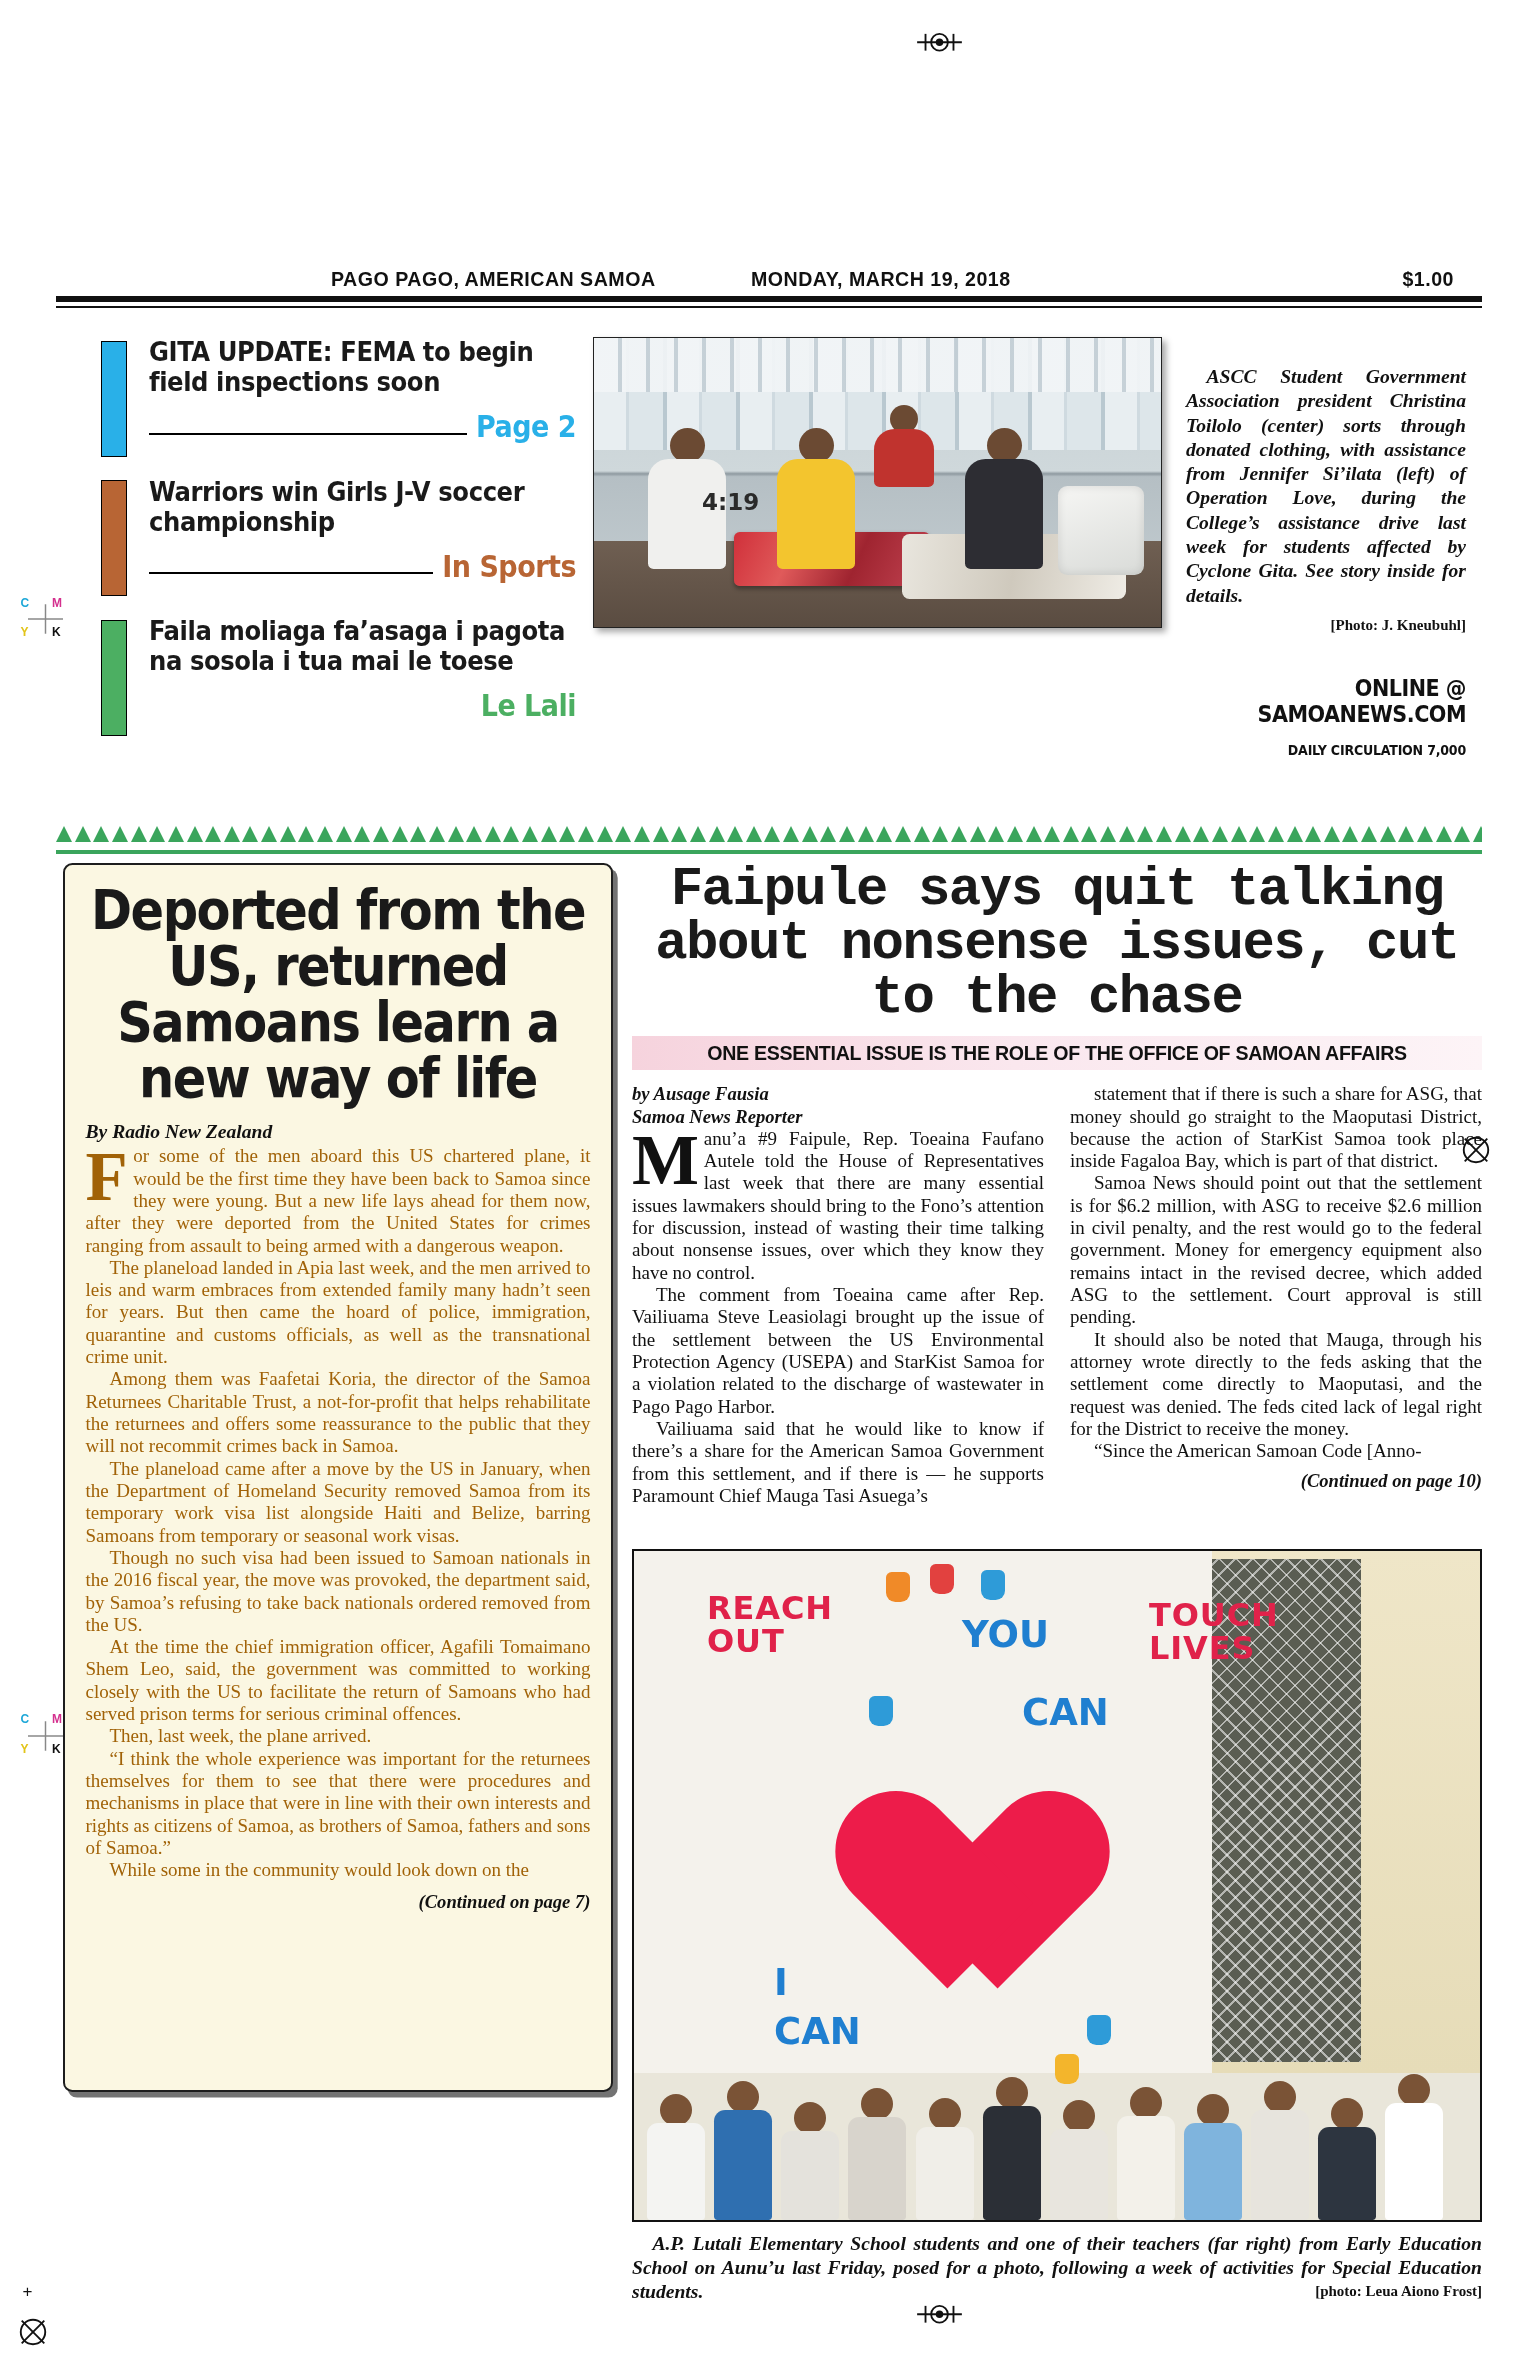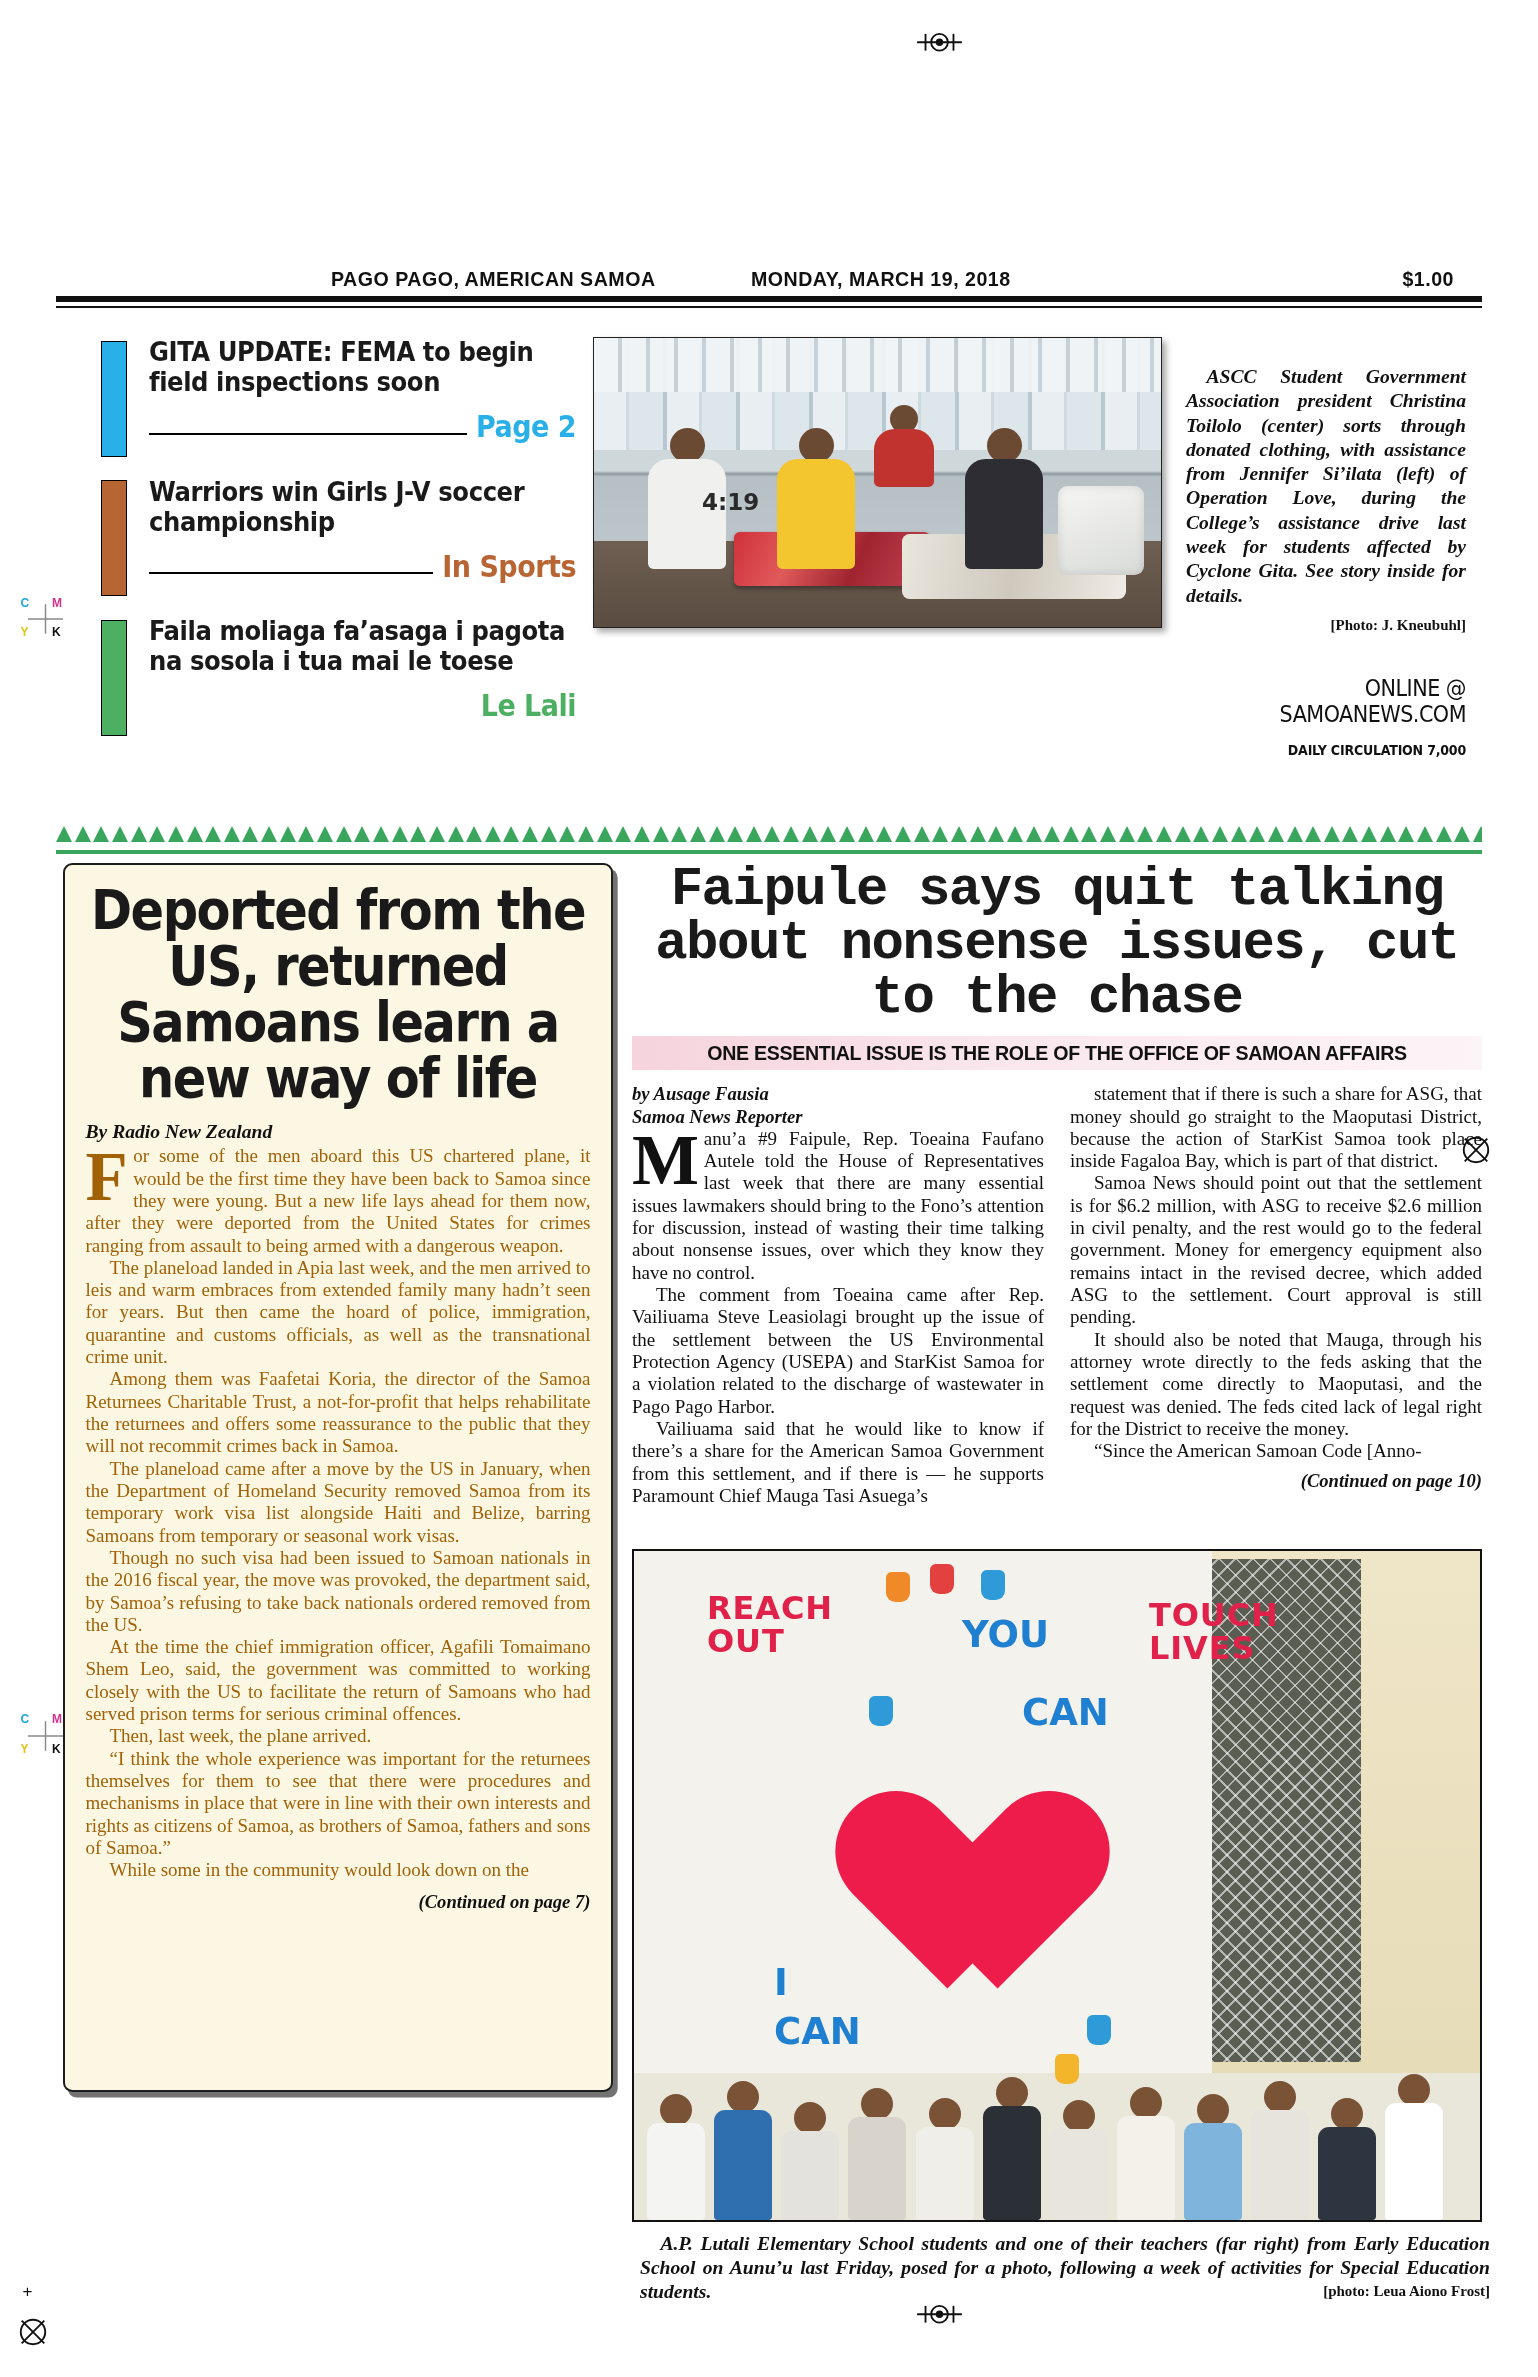--- a/index.html
+++ b/index.html
@@ -111,21 +111,21 @@
     font-size:19.6px;line-height:1.24;color:#111;text-align:justify;
     text-indent:20.5px;
   }
   .capcol .credit{
     margin-top:9.3px;text-align:right;font-family:"Liberation Serif",serif;
     font-weight:bold;font-size:15px;color:#111;
   }
   .capcol .online{
     margin-top:41px;text-align:right;
     font-family:"DejaVu Sans Condensed","DejaVu Sans",sans-serif;
-    font-weight:normal;font-size:23px;letter-spacing:-0.5px;color:#111;
+    font-weight:bold;font-size:23px;letter-spacing:-0.5px;color:#111;
   }
   .capcol .circ{
     margin-top:15px;text-align:right;
     font-family:"DejaVu Sans Condensed","DejaVu Sans",sans-serif;
     font-weight:bold;font-size:14px;letter-spacing:-0.2px;color:#111;
   }
 
   
   .tri-strip{position:absolute;left:56px;top:824px;width:1426px;height:20.5px;overflow:hidden;}
   .tri-strip .tri{
@@ -225,21 +225,21 @@
   .bp-i{position:absolute;left:140px;top:410px;color:#1f7fd0;
     font-family:"DejaVu Sans",sans-serif;font-weight:bold;font-size:37px;}
   .bp-ican{position:absolute;left:140px;top:459px;color:#1f7fd0;
     font-family:"DejaVu Sans",sans-serif;font-weight:bold;font-size:37px;}
   .bp-hand{position:absolute;width:24px;height:30px;border-radius:5.6px 5.6px 9.3px 9.3px;}
   .bp-kids{position:absolute;left:0;bottom:0;width:850px;height:164px;}
   .bp-kid{position:absolute;bottom:0;}
   .bp-kid .h{border-radius:50%;background:#7a5336;margin:0 auto;}
   .bp-kid .b{border-radius:11.2px 11.2px 3.7px 3.7px;margin-top:-2.8px;}
 
-  .botcap{position:absolute;left:632px;top:2232px;width:850px;margin-left:8px;}
+  .botcap{position:absolute;left:632px;top:2232px;width:850px;}
   .botcap .txt{
     font-family:"Liberation Serif",serif;font-style:italic;font-weight:bold;
     font-size:19.6px;line-height:1.22;color:#111;text-indent:20.5px;text-align:justify;
   }
   .botcap .credit{
     text-align:right;font-family:"Liberation Serif",serif;font-weight:bold;
     font-size:15px;color:#111;margin-top:-20.5px;
   }
 </style>
 </head>

